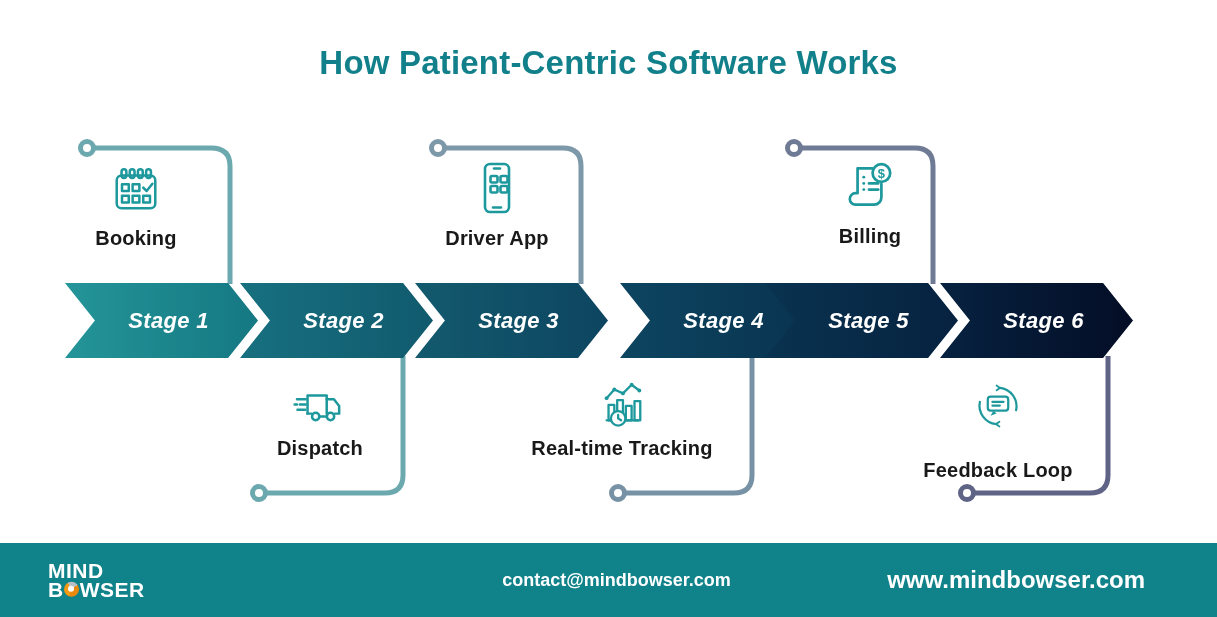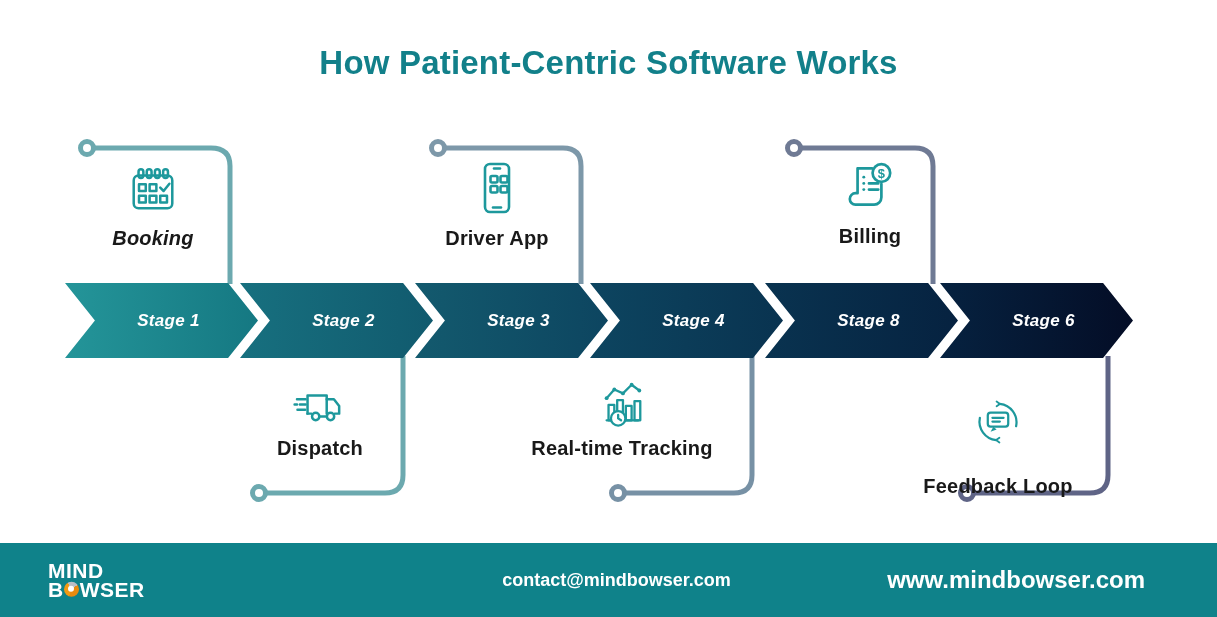--- a/index.html
+++ b/index.html
@@ -13,21 +13,21 @@
   }
   
   .connectors{position:absolute;left:0;top:0;width:1217px;height:617px;pointer-events:none;}
   
   .stage{
     position:absolute;top:283px;width:193px;height:75px;
     clip-path:polygon(0 0,84.5% 0,100% 50%,84.5% 100%,0 100%,15.5% 50%);
     display:flex;align-items:center;justify-content:center;
   }
   .stage .stage-label{
-    color:#fff;font-size:17px;font-weight:800;font-style:italic;
+    color:#fff;font-size:22px;font-weight:800;font-style:italic;
     padding-left:14px;letter-spacing:.3px;
   }
   
   .milestone{
     position:absolute;width:220px;display:flex;flex-direction:column;
     align-items:center;gap:9px;text-align:center;
   }
   .milestone .m-label{font-size:20px;font-weight:800;letter-spacing:.2px;}
   .micon{display:block;}
   
@@ -94,32 +94,32 @@
   <div id="stages">
       <div class="stage" style="left: 65px; background: linear-gradient(90deg, rgb(36, 149, 153), rgb(21, 120, 130));">
         <span class="stage-label" style="color: rgb(255, 255, 255);">Stage 1</span>
       </div>
       <div class="stage" style="left: 240px; background: linear-gradient(90deg, rgb(23, 112, 127), rgb(17, 90, 110));">
         <span class="stage-label" style="color: rgb(255, 255, 255);">Stage 2</span>
       </div>
       <div class="stage" style="left: 415px; background: linear-gradient(90deg, rgb(19, 90, 110), rgb(13, 69, 96));">
         <span class="stage-label" style="color: rgb(255, 255, 255);">Stage 3</span>
       </div>
-      <div class="stage" style="left: 590px; background: linear-gradient(90deg, rgb(13, 69, 96), rgb(9, 51, 80));">
+      <div class="stage" style="left: 620px; background: linear-gradient(90deg, rgb(13, 69, 96), rgb(9, 51, 80));">
         <span class="stage-label" style="color: rgb(255, 255, 255);">Stage 4</span>
       </div>
       <div class="stage" style="left: 765px; background: linear-gradient(90deg, rgb(9, 51, 80), rgb(6, 34, 64));">
-        <span class="stage-label" style="color: rgb(255, 255, 255);">Stage 8</span>
+        <span class="stage-label" style="color: rgb(255, 255, 255);">Stage 5</span>
       </div>
       <div class="stage" style="left: 940px; background: linear-gradient(90deg, rgb(6, 34, 64), rgb(4, 13, 38));">
         <span class="stage-label" style="color: rgb(255, 255, 255);">Stage 6</span>
       </div>
     </div>
 
-  <div class="milestone" style="left:43px;top:164px;font-style:italic;">
+  <div class="milestone" style="left:26px;top:164px;">
     <svg class="micon" width="54" height="54" viewBox="0 0 56 56" fill="none" stroke="#1D989C" stroke-width="2.6" stroke-linecap="round" stroke-linejoin="round">
       <rect x="8" y="12" width="40" height="34" rx="5"></rect>
       <rect x="13" y="5.5" width="5" height="9" rx="2.5"></rect>
       <rect x="21.5" y="5.5" width="5" height="9" rx="2.5"></rect>
       <rect x="30" y="5.5" width="5" height="9" rx="2.5"></rect>
       <rect x="38.5" y="5.5" width="5" height="9" rx="2.5"></rect>
       <rect x="13.5" y="21" width="7" height="7"></rect>
       <rect x="24.5" y="21" width="7" height="7"></rect>
       <path d="M35.5 24.5 l3.5 3.5 L45 20.5"></path>
       <rect x="13.5" y="33" width="7" height="7"></rect>
@@ -180,21 +180,21 @@
       <circle cx="20" cy="12" r="2" fill="#1D989C" stroke="none"></circle>
       <circle cx="29" cy="16" r="2" fill="#1D989C" stroke="none"></circle>
       <circle cx="38" cy="7" r="2" fill="#1D989C" stroke="none"></circle>
       <circle cx="46" cy="13" r="2" fill="#1D989C" stroke="none"></circle>
       <circle cx="24" cy="42" r="7.5" fill="#fff"></circle>
       <path d="M24 38.5 V42 l3 2"></path>
     </svg>
     <div class="m-label" style="color: rgb(25, 25, 25);">Real-time Tracking</div>
   </div>
 
-  <div class="milestone" style="left:888px;top:396px;gap:27px;">
+  <div class="milestone" style="left:888px;top:380px;gap:27px;">
     <svg class="micon" width="52" height="52" viewBox="0 0 56 56" fill="none" stroke="#1D989C" stroke-width="2.4" stroke-linecap="round" stroke-linejoin="round">
       <path d="M30 8.5 a20 20 0 0 1 17.5 24"></path>
       <path d="M26 47.5 a20 20 0 0 1 -17.5 -24"></path>
       <path d="M30 8.5 l-3.5 -2.5 M30 8.5 l-3.5 2.5" stroke-width="2"></path>
       <path d="M26 47.5 l3.5 2.5 M26 47.5 l3.5 -2.5" stroke-width="2"></path>
       <rect x="17" y="18" width="22" height="15" rx="3"></rect>
       <path d="M22 23.5 h12 M22 27.5 h8"></path>
       <path d="M23 33 l-3 5.5 6.5 -2.5 z" fill="#1D989C" stroke="none"></path>
     </svg>
     <div class="m-label" style="color: rgb(25, 25, 25);">Feedback Loop</div>

